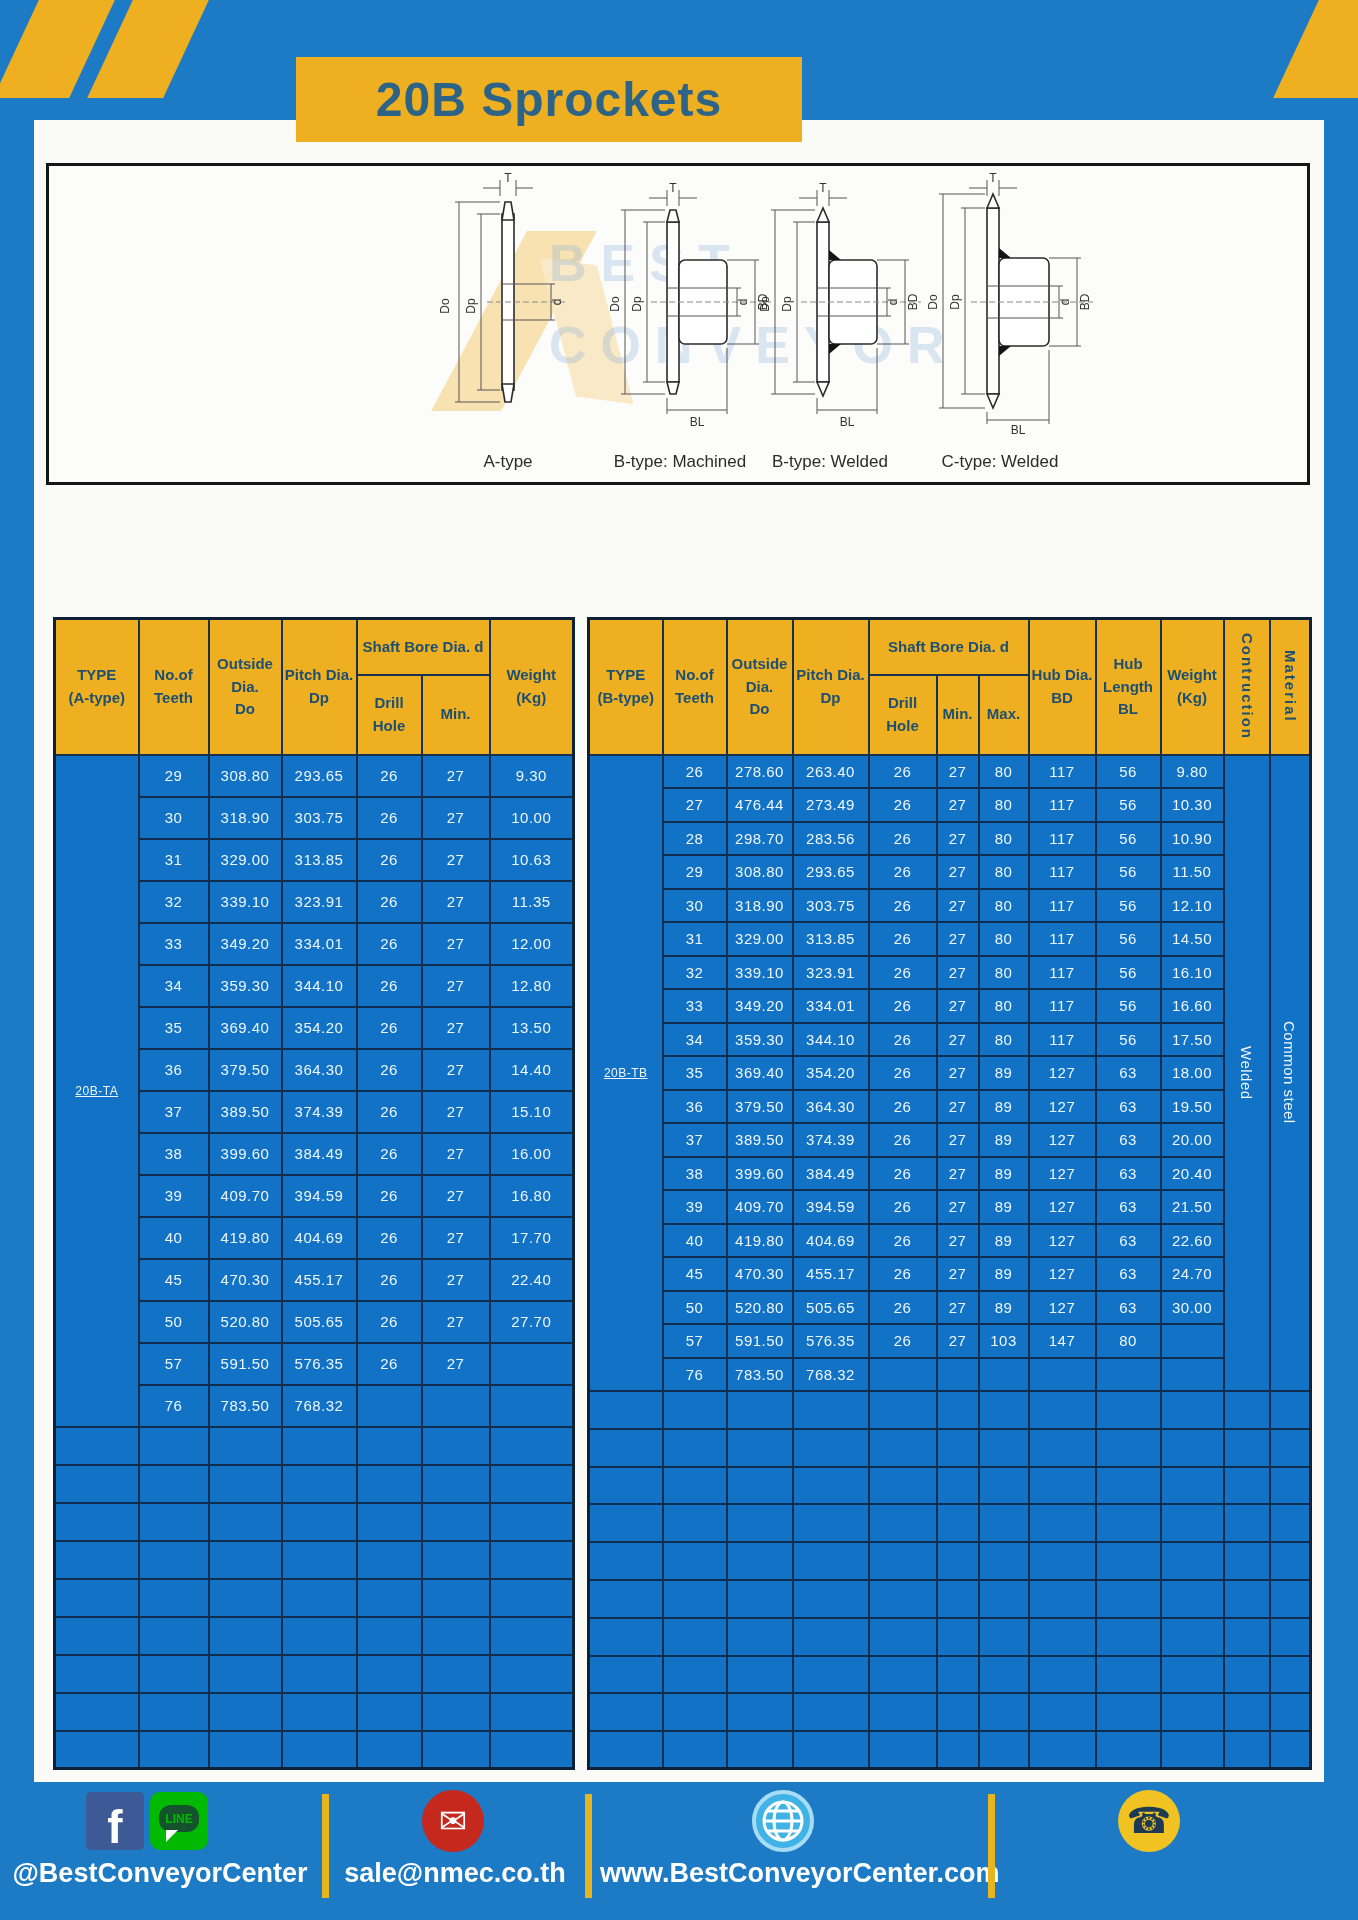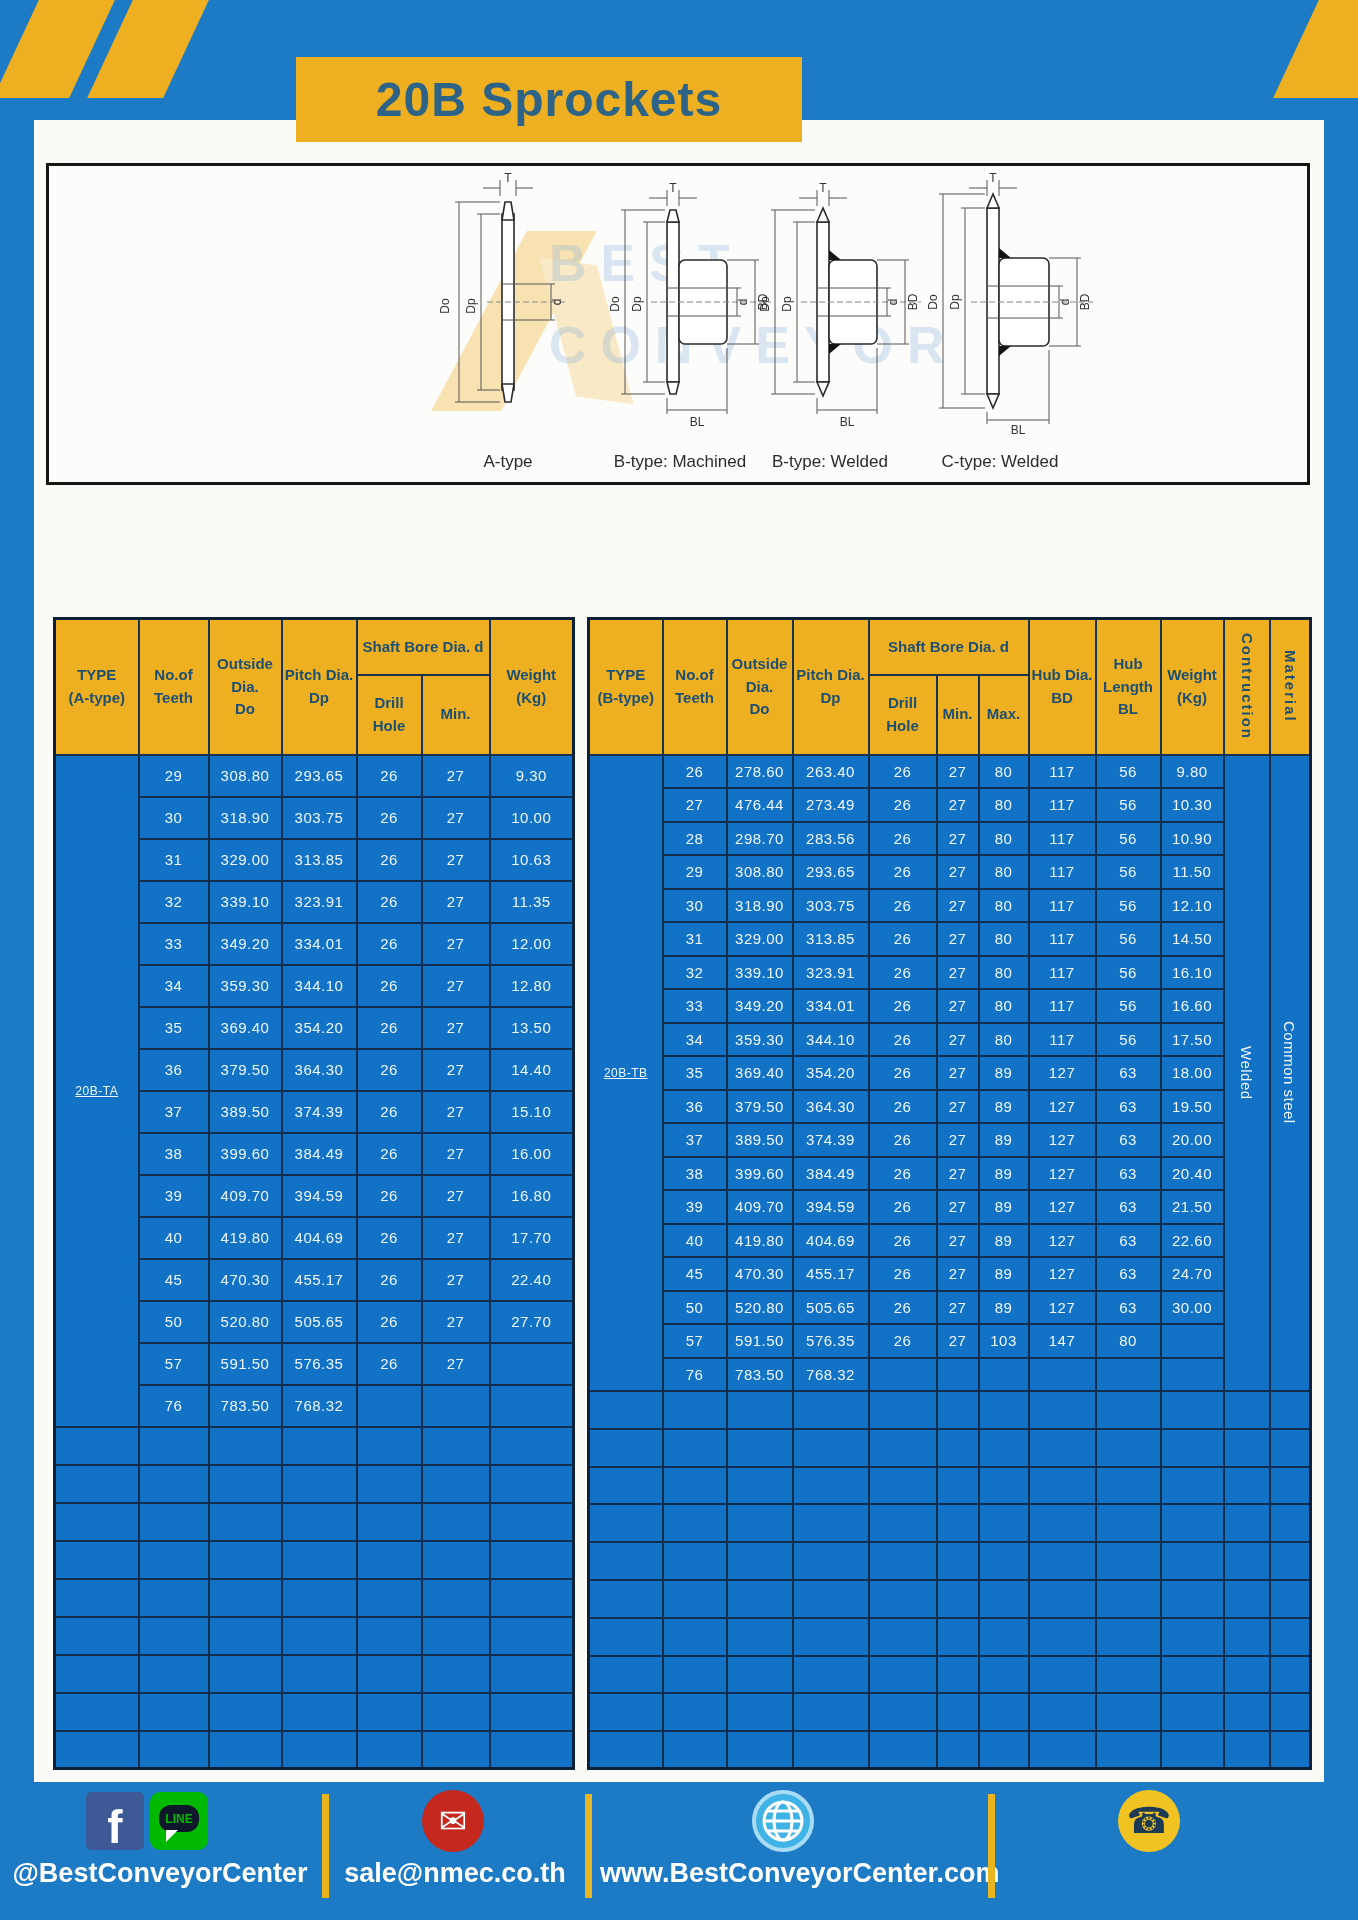--- a/index.html
+++ b/index.html
@@ -58,21 +58,21 @@
   .vert{writing-mode:vertical-rl;text-orientation:mixed;letter-spacing:2px;}
   th.vert{padding:4px 0;}
 
   
   .footer{position:absolute;left:0;top:1782px;width:1358px;height:138px;background:#1d7ac5;}
   .f-label{position:absolute;top:76px;color:#ffffff;font-size:27px;font-weight:bold;text-align:center;white-space:nowrap;}
   .f-div{position:absolute;top:12px;width:7px;height:104px;background:#e9b51f;}
   .icon-fb{position:absolute;left:86px;top:10px;width:58px;height:58px;background:#3d5a96;border-radius:5px;
            color:#fff;font-weight:bold;font-size:46px;display:flex;align-items:flex-end;justify-content:center;overflow:hidden;line-height:.95;}
   .icon-line{position:absolute;left:150px;top:10px;width:58px;height:58px;background:#00b900;border-radius:10px;}
-  .icon-line .bub{position:absolute;left:9px;top:13px;width:40px;height:27px;background:#0f172a;border-radius:12px;
+  .icon-line .bub{position:absolute;left:9px;top:13px;width:40px;height:27px;background:#14532d;border-radius:12px;
                   display:flex;align-items:center;justify-content:center;color:#00b900;font-size:12px;font-weight:bold;letter-spacing:0;}
   .icon-line .tail{position:absolute;left:16px;top:38px;width:0;height:0;border:6px solid transparent;border-top-color:#fff;border-left-color:#fff;}
   .icon-round{position:absolute;top:8px;width:62px;height:62px;border-radius:50%;display:flex;align-items:center;justify-content:center;}
   .icon-mail{left:422px;background:#c5281c;color:#fff;font-size:34px;}
   .icon-globe{left:752px;background:#3fb3e5;border:4px solid #a8dcf4;box-sizing:border-box;}
   .icon-phone{left:1118px;background:#f1c322;color:#1d3a55;font-size:36px;}
 </style>
 </head>
 <body>
 

